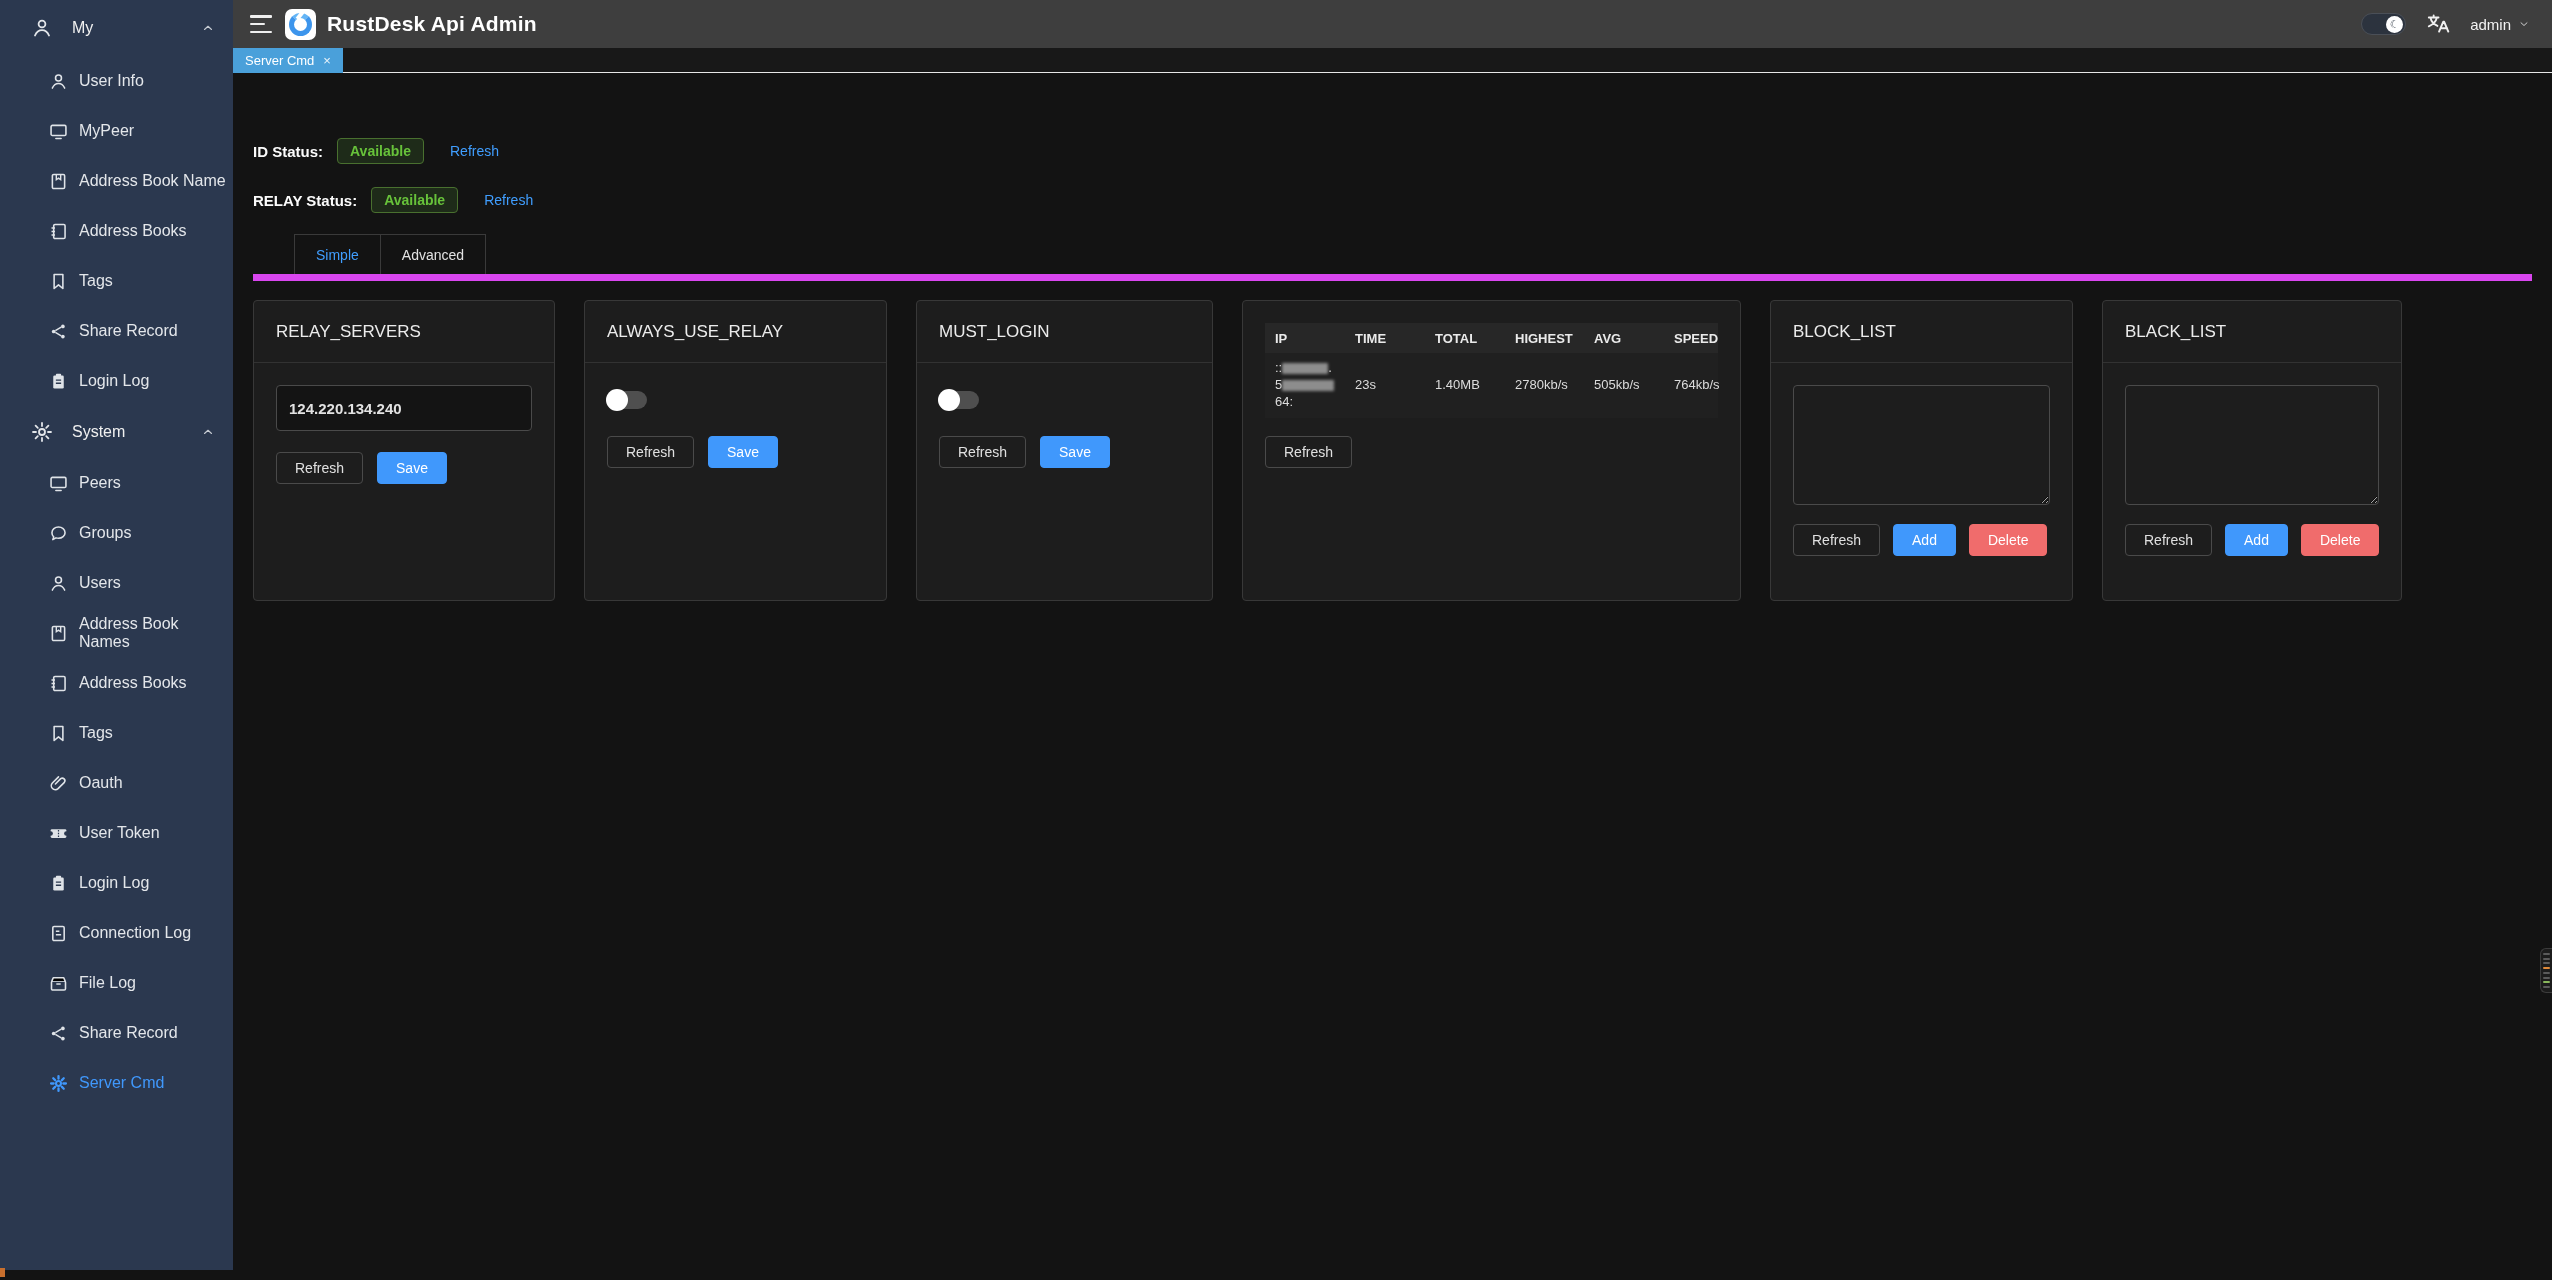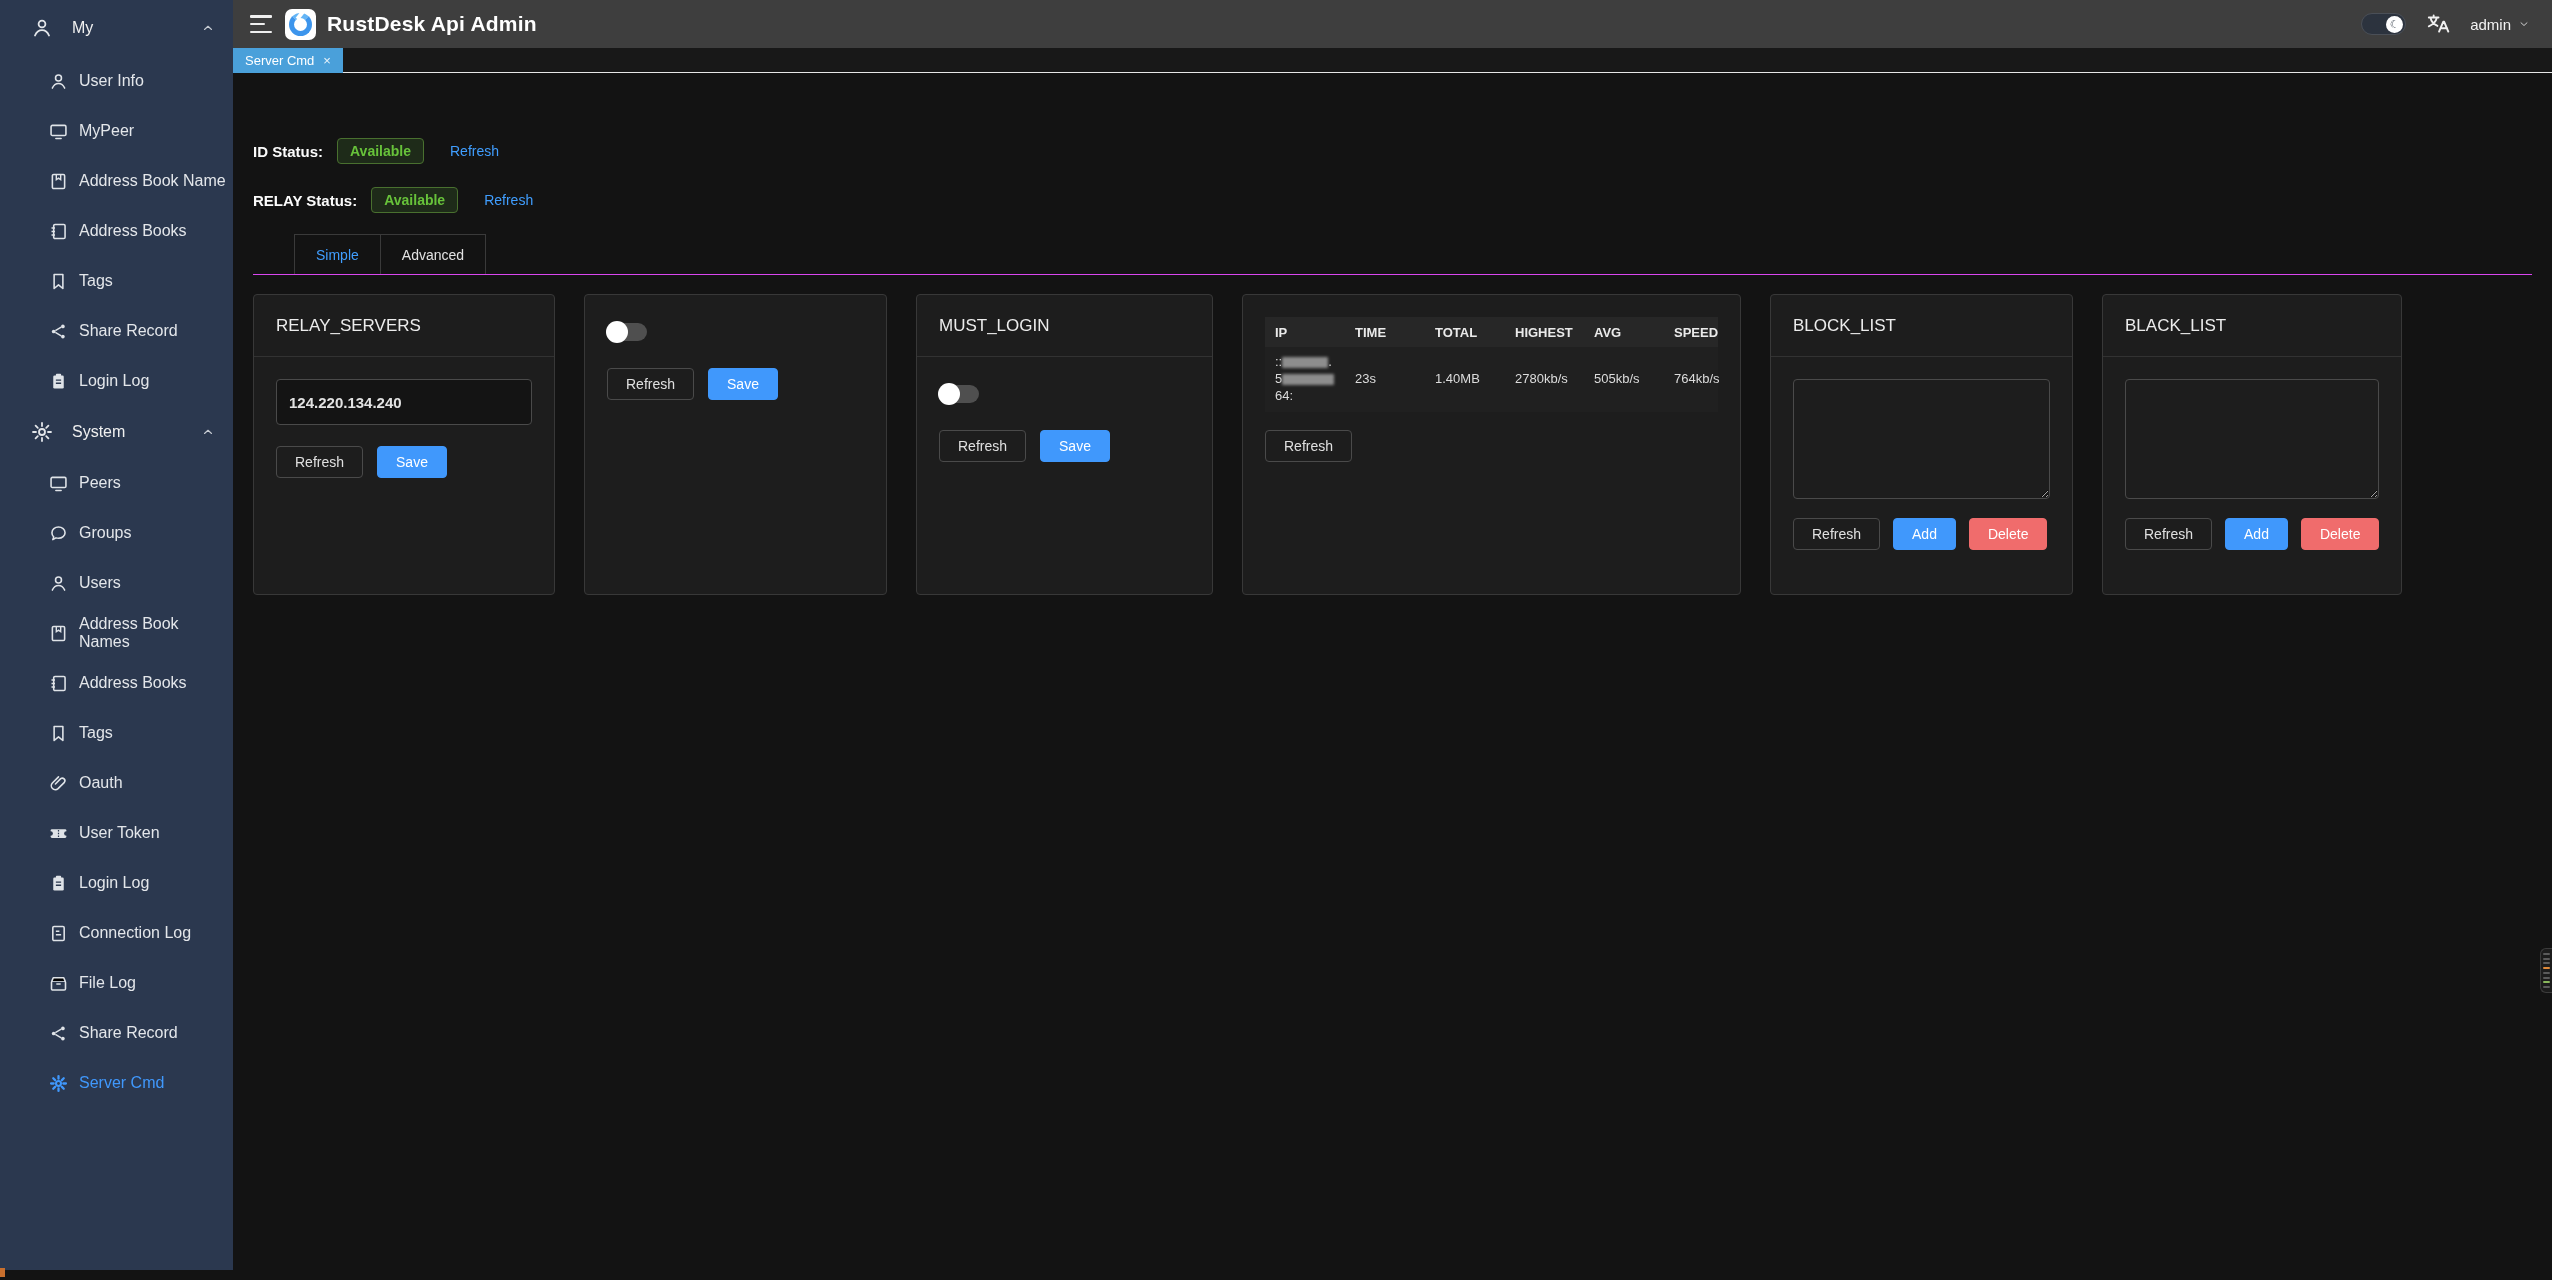--- a/index.html
+++ b/index.html
@@ -44,21 +44,21 @@
   
   .content { position:absolute; left:233px; top:74px; right:0; bottom:0; padding:39px 20px 0 20px; background:#131313; }
   .banner { font-size:19px; font-weight:700; color:#fdfdfd; }
   .banner a { color:#cfa6e8; text-decoration:underline; cursor:pointer; }
   .status-row { display:flex; align-items:center; margin-top:25px; }
   .status-row.relay { margin-top:23px; }
   .status-label { font-size:15px; font-weight:700; color:#fbfbfb; margin-right:14px; }
   .badge-success { font-size:14px; font-weight:700; color:#67c23a; background:#1e2b19; border:1px solid #49702f; border-radius:4px; padding:4px 12px; }
   .link-refresh { font-size:14px; color:#409eff; margin-left:26px; cursor:pointer; text-decoration:none; }
 
-  .view-tabs { margin-top:21px; display:flex; border-bottom:1px solid #d946ef;padding-left:41px; }
+  .view-tabs { margin-top:21px; display:flex; border-bottom:7px solid #d946ef;padding-left:41px; }
   .vtab { height:40px; display:flex; align-items:center; padding:0 21px; font-size:14px; border-top:1px solid #3a3a3a; cursor:pointer; }
   .vtab.simple { border-left:1px solid #3a3a3a; border-right:1px solid #3a3a3a; color:#409eff; background:#131313; margin-bottom:-1px; }
   .vtab.advanced { border-right:1px solid #3a3a3a; color:#e2e2e2; }
 
   .cards { margin-top:19px; display:flex; gap:29px; align-items:stretch; }
   .card { background:#1d1d1d; border:1px solid #383838; border-radius:4px; height:301px; flex:none; }
   .card-head { height:62px; display:flex; align-items:center; padding:0 22px; border-bottom:1px solid #323232; font-size:17px; color:#ececec; }
   .card-body { padding:22px; }
 
   .text-input { width:100%; height:46px; background:#141414; border:1px solid #4a4a4a; border-radius:4px; color:#e2e2e2; font-size:15px; padding:0 12px; font-family:"Liberation Sans",sans-serif; outline:none;font-weight:bold; }
@@ -433,20 +433,21 @@
       <div class="card-body">
         <input class="text-input" type="text" value="124.220.134.240" style="">
         <div class="btn-row">
           <button class="btn ghost">Refresh</button>
           <button class="btn primary">Save</button>
         </div>
       </div>
     </section>
 
     <section class="card always">
+      <div class="card-head">ALWAYS_USE_RELAY</div>
       <div class="card-body toggle-body">
         <div class="toggle">
             <div class="knob"></div>
           </div>
         <div class="btn-row">
           <button class="btn ghost">Refresh</button>
           <button class="btn primary">Save</button>
         </div>
       </div>
     </section>

